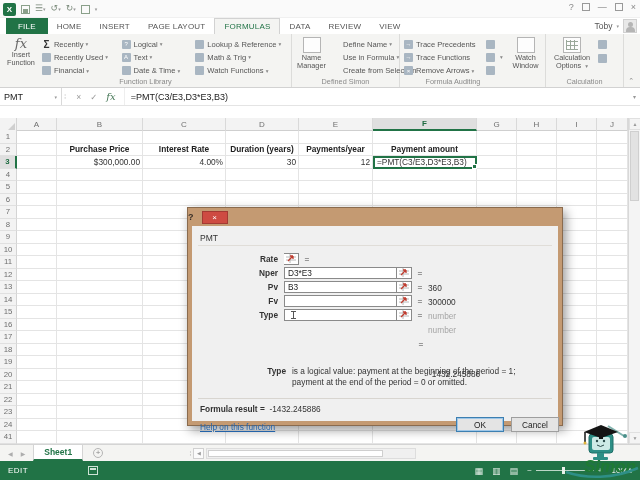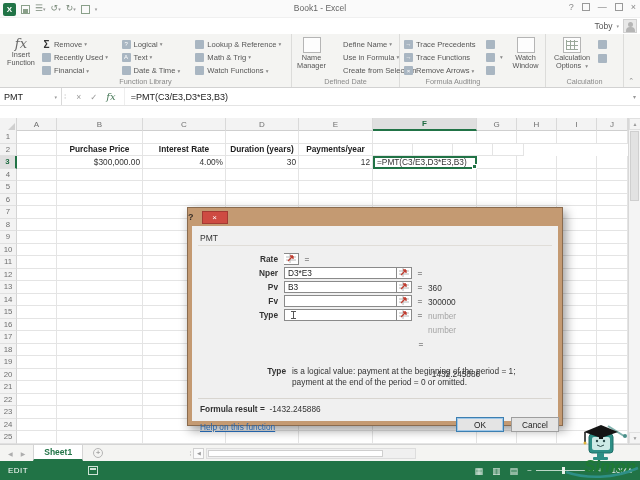--- a/index.html
+++ b/index.html
@@ -163,52 +163,61 @@
   <div class="abs" id="titlebar">
     <div class="qat">
       <span class="xlogo">X</span>
       <span class="qbox save"></span>
       <span class="qicon">☰<span class="tinydd">▾</span></span>
       <span class="qicon"><span>↺</span><span class="tinydd">▾</span></span>
       <span class="qicon"><span>↻</span><span class="tinydd">▾</span></span>
       <span class="qbox"></span>
       <span class="tinydd">▾</span>
     </div>
-    <div id="win-title">Book1 - Excel</div>
     <div class="winctl">
       <span>?</span>
       <span class="wbox"></span>
       <span>—</span>
       <span class="wbox"></span>
       <span>×</span>
     </div>
   </div>
 
   <div class="abs" id="tabrow">
+    <div class="tabs">
+      <span class="rtab file">FILE</span>
+      <span class="rtab">HOME</span>
+      <span class="rtab">INSERT</span>
+      <span class="rtab">PAGE LAYOUT</span>
+      <span class="rtab active">FORMULAS</span>
+      <span class="rtab">DATA</span>
+      <span class="rtab">REVIEW</span>
+      <span class="rtab">VIEW</span>
+    </div>
     <div class="userarea">
       <span>Toby</span>
       <span class="tinydd">▾</span>
       <span class="avatar">
           <span class="head"></span>
           <span class="body"></span>
         </span>
     </div>
   </div>
 
   <div class="abs" id="ribbon">
     <div class="grp" style="width:292px;">
       <div class="bigbtn" style="width:38px;">
         <span class="fxglyph">fx</span>
         <span class="bl">Insert</span>
         <span class="bl">Function</span>
       </div>
       <div class="micol" style="width:80px;">
         <div class="mi">
             <span class="sigma">Σ</span>
-            <span class="lbl">Remove</span>
+            <span class="lbl">Recently</span>
             <span class="dd">▾</span>
           </div>
         <div class="mi">
             <span class="ic c1"></span>
             <span class="lbl">Recently Used</span>
             <span class="dd">▾</span>
           </div>
         <div class="mi">
             <span class="ic c1"></span>
             <span class="lbl">Financial</span>
@@ -267,21 +276,21 @@
         <div class="mi">
             <span class="ic c2"></span>
             <span class="lbl">Use in Formula</span>
             <span class="dd">▾</span>
           </div>
         <div class="mi">
             <span class="ic c2"></span>
             <span class="lbl">Create from Selection</span>
           </div>
       </div>
-      <div class="grp-label">Defined Date</div>
+      <div class="grp-label">Defined Simon</div>
     </div>
 
     <div class="grp" style="width:106px;border-right:none;">
       <div class="micol" style="width:82px;">
         <div class="mi">
             <span class="ic c1">→</span>
             <span class="lbl">Trace Precedents</span>
           </div>
         <div class="mi">
             <span class="ic c1">→</span>
@@ -377,20 +386,21 @@
         <div class="cell" style="width: 40px;"></div>
         <div class="cell" style="width: 31px;"></div>
       </div>
       <div class="grid-row">
         <div class="row-h">2</div>
         <div class="cell" style="width: 40px;"></div>
         <div class="cell hdr" style="width: 86px;">Purchase Price</div>
         <div class="cell hdr" style="width: 83px;">Interest Rate</div>
         <div class="cell hdr" style="width: 73px;">Duration (years)</div>
         <div class="cell hdr" style="width: 74px;">Payments/year</div>
+        <div class="cell hdr" style="width: 104px;">Payment amount</div>
         <div class="cell" style="width: 40px;"></div>
         <div class="cell" style="width: 40px;"></div>
         <div class="cell" style="width: 40px;"></div>
         <div class="cell" style="width: 31px;"></div>
       </div>
       <div class="grid-row">
         <div class="row-h sel">3</div>
         <div class="cell" style="width: 40px;"></div>
         <div class="cell val" style="width: 86px;">$300,000.00</div>
         <div class="cell val" style="width: 83px;">4.00%</div>
@@ -669,21 +679,21 @@
         <div class="cell" style="width: 83px;"></div>
         <div class="cell" style="width: 73px;"></div>
         <div class="cell" style="width: 74px;"></div>
         <div class="cell" style="width: 104px;"></div>
         <div class="cell" style="width: 40px;"></div>
         <div class="cell" style="width: 40px;"></div>
         <div class="cell" style="width: 40px;"></div>
         <div class="cell" style="width: 31px;"></div>
       </div>
       <div class="grid-row">
-        <div class="row-h">25</div>
+        <div class="row-h">41</div>
         <div class="cell" style="width: 40px;"></div>
         <div class="cell" style="width: 86px;"></div>
         <div class="cell" style="width: 83px;"></div>
         <div class="cell" style="width: 73px;"></div>
         <div class="cell" style="width: 74px;"></div>
         <div class="cell" style="width: 104px;"></div>
         <div class="cell" style="width: 40px;"></div>
         <div class="cell" style="width: 40px;"></div>
         <div class="cell" style="width: 40px;"></div>
         <div class="cell" style="width: 31px;"></div>

